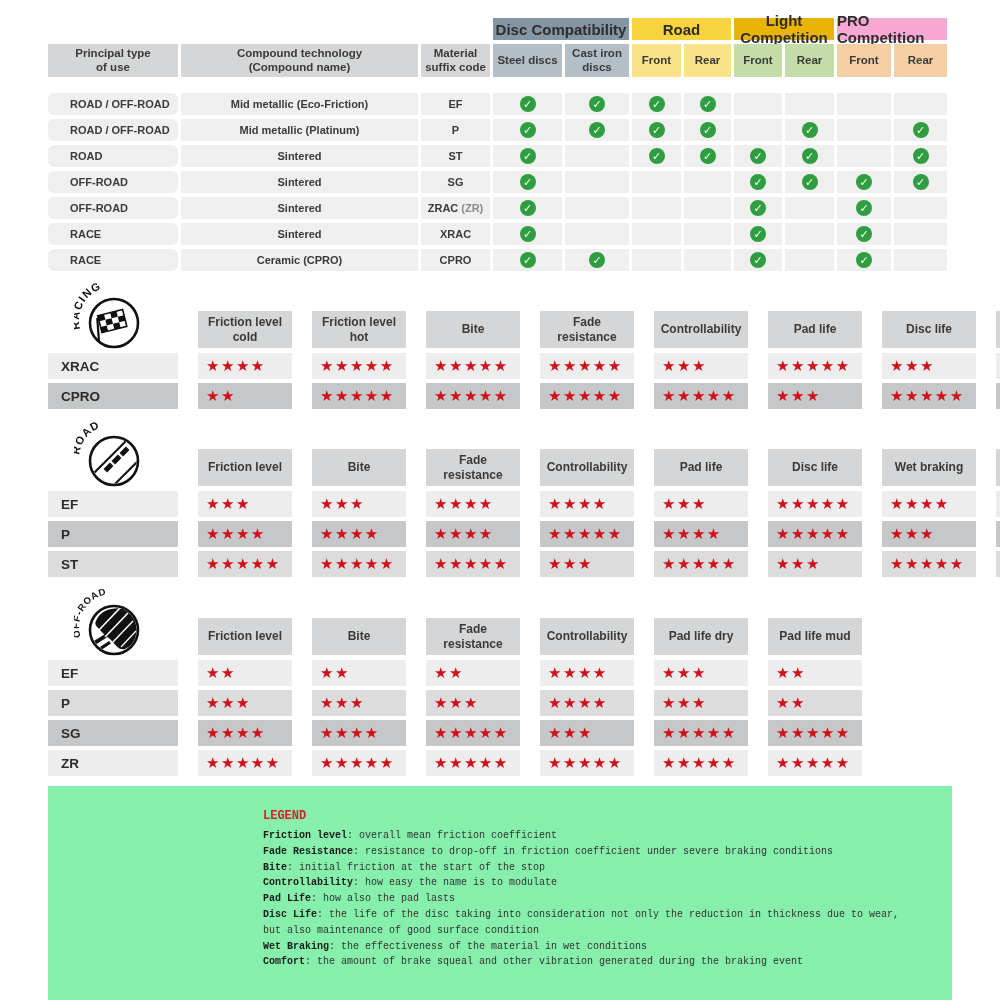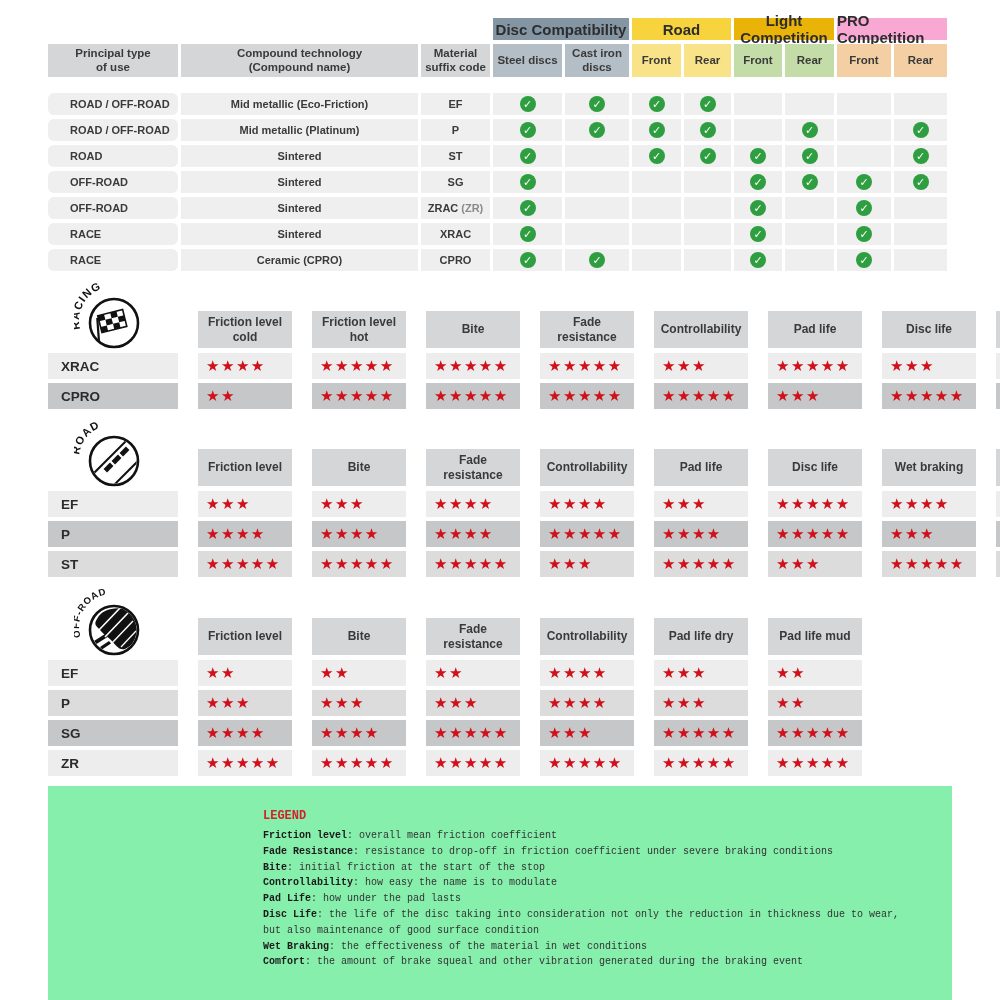--- a/index.html
+++ b/index.html
@@ -564,21 +564,21 @@
         </div>
   </div>
 
   <div class="legend">
     <div class="legend-title">LEGEND</div>
     <div id="legend-lines">
           <div class="lline"><span class="lterm">Friction level</span><span class="ldesc">: overall mean friction coefficient</span></div>
           <div class="lline"><span class="lterm">Fade Resistance</span><span class="ldesc">: resistance to drop-off in friction coefficient under severe braking conditions</span></div>
           <div class="lline"><span class="lterm">Bite</span><span class="ldesc">: initial friction at the start of the stop</span></div>
           <div class="lline"><span class="lterm">Controllability</span><span class="ldesc">: how easy the name is to modulate</span></div>
-          <div class="lline"><span class="lterm">Pad Life</span><span class="ldesc">: how under the pad lasts</span></div>
+          <div class="lline"><span class="lterm">Pad Life</span><span class="ldesc">: how also the pad lasts</span></div>
           <div class="lline"><span class="lterm">Disc Life</span><span class="ldesc">: the life of the disc taking into consideration not only the reduction in thickness due to wear,</span></div>
           <div class="lline"><span class="ldesc">but also maintenance of good surface condition</span></div>
           <div class="lline"><span class="lterm">Wet Braking</span><span class="ldesc">: the effectiveness of the material in wet conditions</span></div>
           <div class="lline"><span class="lterm">Comfort</span><span class="ldesc">: the amount of brake squeal and other vibration generated during the braking event</span></div>
         </div>
   </div>
 
 </div>
 </div>
 

